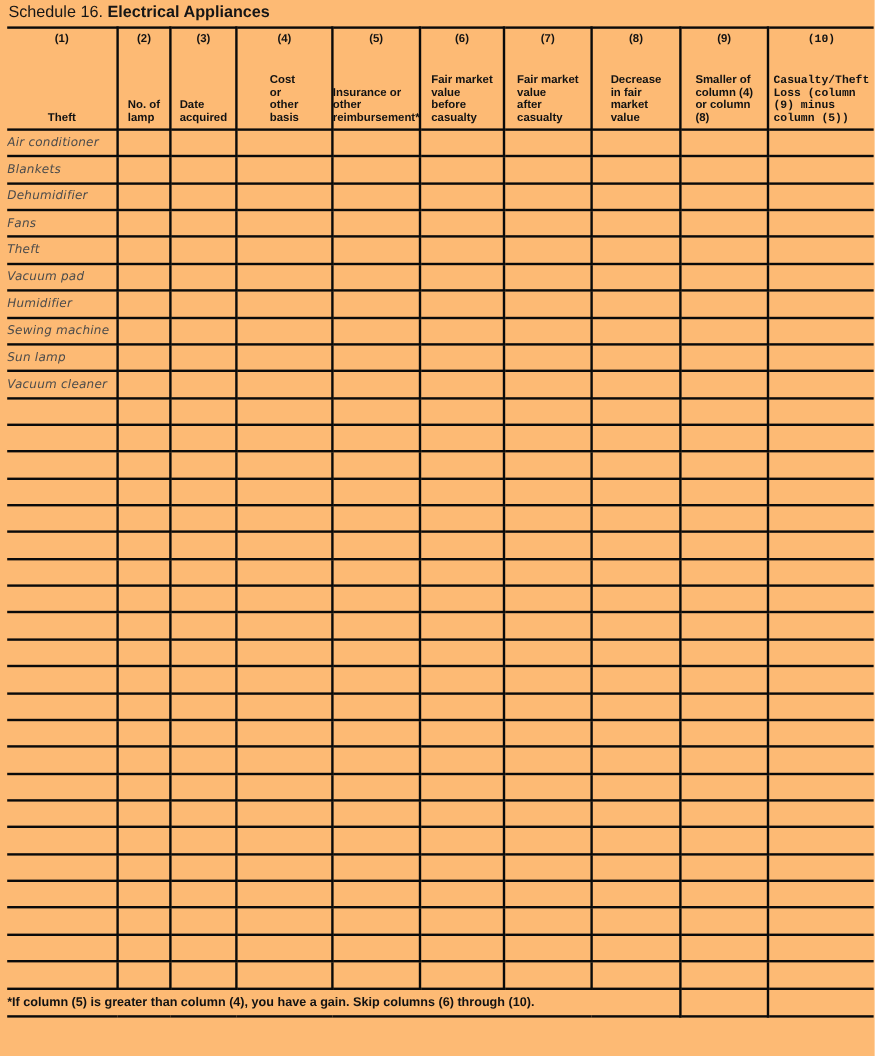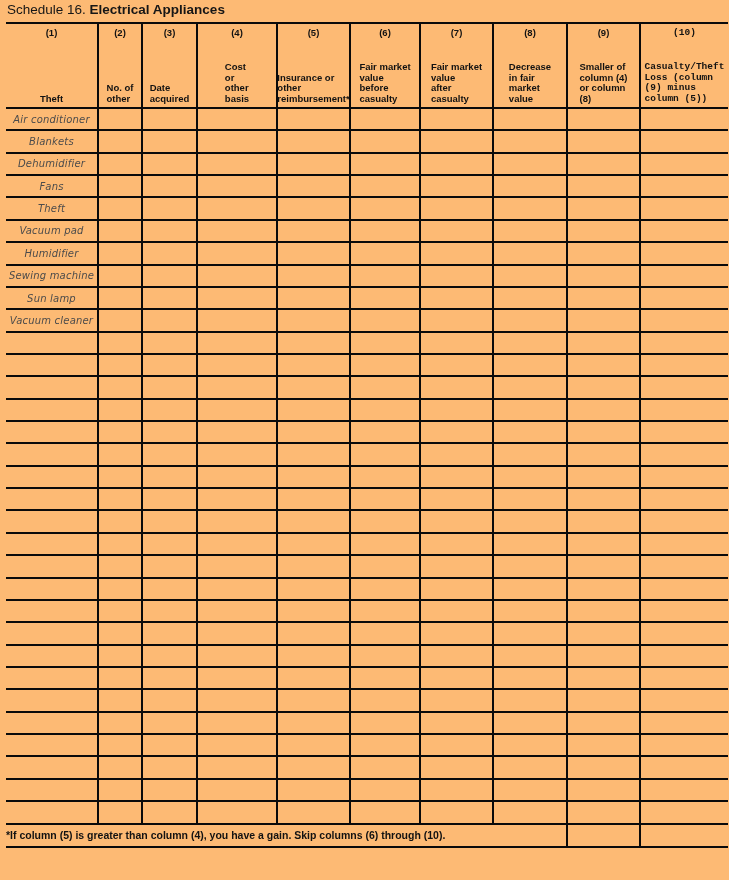--- a/index.html
+++ b/index.html
@@ -71,21 +71,20 @@
   tbody td { vertical-align: middle; }
   td.item {
     font-family: "DejaVu Sans", sans-serif;
     font-style: italic;
     font-size: 10px;
     letter-spacing: 0.2px;
     color: #4b4b4b;
     padding-left: 4px;
     overflow: hidden;
     white-space: nowrap;
-    text-align: center;
   }
 
   tfoot tr { height: 23px; }
   tfoot td { vertical-align: middle; border-bottom: 5px solid #0a0a0a; }
   td.footnote {
     font-weight: bold;
     font-size: 10.5px;
     color: #121212;
     padding-left: 4px;
     white-space: nowrap;
@@ -120,21 +119,21 @@
         <th>
           <div class="hwrap">
             <div class="hnum">(1)</div>
             <div class="hlabel">Theft</div>
           </div>
         </th>
         <th>
           <div class="hwrap">
             <div class="hnum">(2)</div>
             <div class="hlabel">No. of
-other</div>
+lamp</div>
           </div>
         </th>
         <th>
           <div class="hwrap">
             <div class="hnum">(3)</div>
             <div class="hlabel">Date
 acquired</div>
           </div>
         </th>
         <th>

